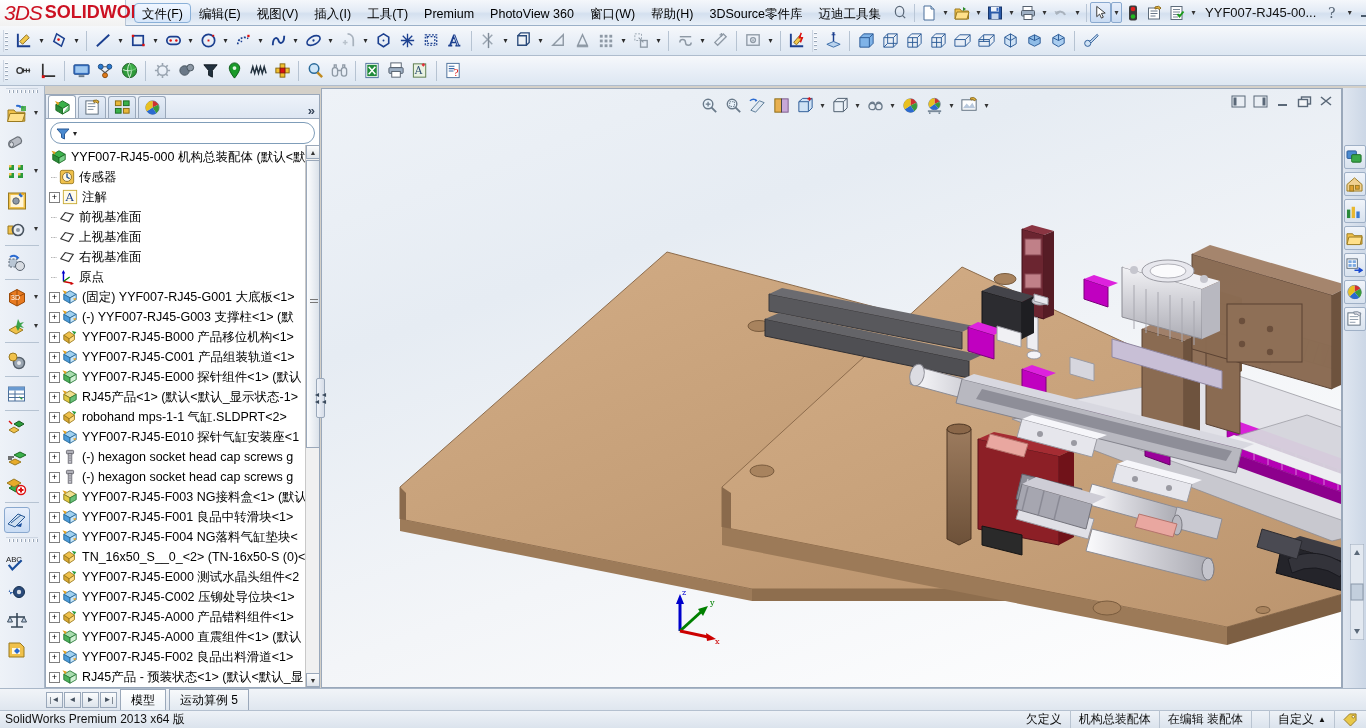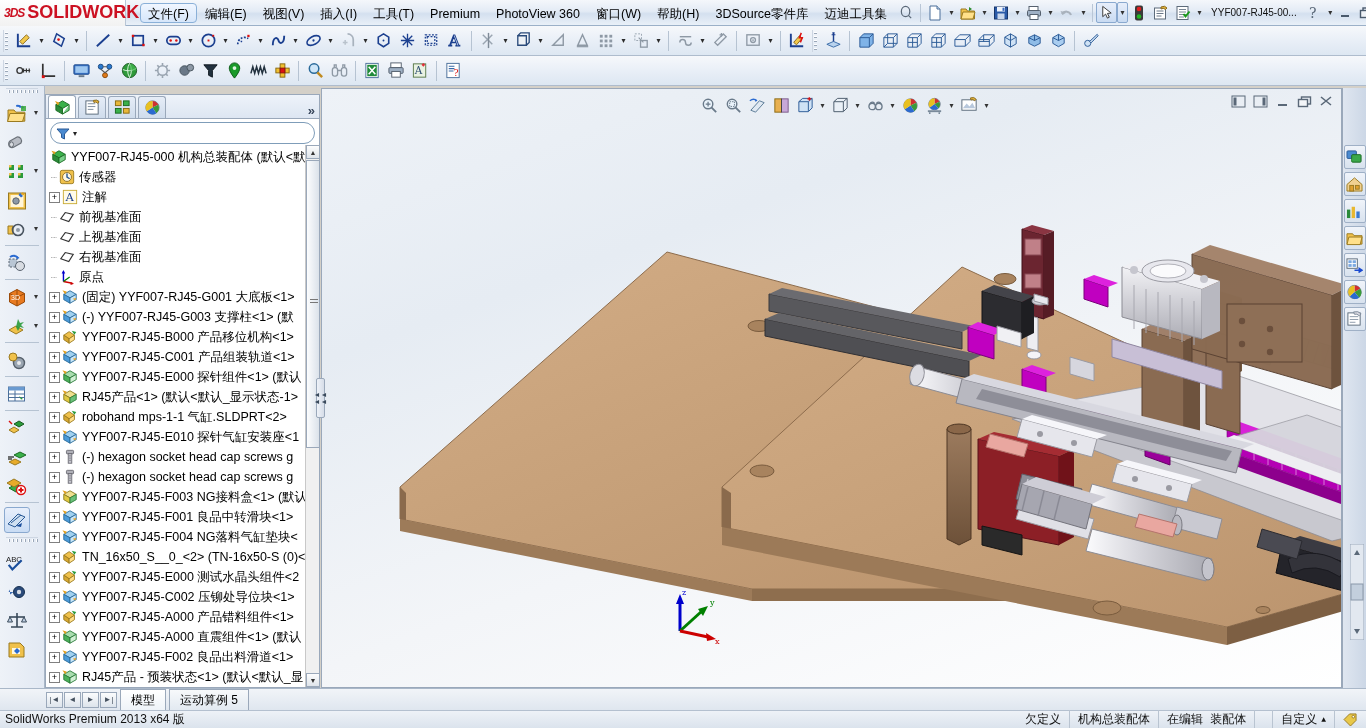--- a/index.html
+++ b/index.html
@@ -19,37 +19,37 @@
     background: linear-gradient(to bottom, #f4f7fb 0%, #e3ebf5 45%, #d4e0ef 55%, #e9f0f8 100%);
     border-bottom: 1px solid #9bb0c8;
     display: flex; align-items: center;
   }
   .logo-box {
     width: 126px; height: 26px;
     background: linear-gradient(to bottom,#ffffff,#f2f2f2);
     border-right: 1px solid #b9c6d6;
     display: flex; align-items: center; padding-left: 4px;
   }
-  .logo-3ds { color:#cc1122; font-weight: bold; font-style: italic; font-size: 12px; letter-spacing: -1px; }
+  .logo-3ds { color:#cc1122; font-weight: normal; font-style: italic; font-size: 21px; letter-spacing: -1px; }
   .logo-text { color:#cc1122; font-weight: bold; font-size: 18px; letter-spacing: 0px; margin-left:3px;}
-  .menu-items { display: flex; align-items: center; height: 26px; margin-left: 14px; }
+  .menu-items { display: flex; align-items: center; height: 26px; margin-left: 8px; }
   .menu-item {
     padding: 2px 7px; font-size: 12.5px; color: #000; cursor: default;
     white-space: nowrap; height: 20px; line-height: 16px;
     border: 1px solid transparent; border-radius: 3px;
   }
   .menu-item.active {
     background: linear-gradient(to bottom,#f0f6ff,#d6e6fa);
     border: 1px solid #8ab0d8; border-radius: 4px;
   }
   .mb-right { margin-left: auto; display: flex; align-items: center; height: 26px; padding-right: 4px; }
   .qicon { width: 22px; height: 22px; display: inline-flex; align-items:center; justify-content:center; }
   .qcaret { width: 11px; height: 22px; display:inline-flex; align-items:center; justify-content:center; font-size:8px; color:#333;}
   .qsep { width: 1px; height: 18px; background: #b9c6d6; margin: 0 3px; }
-  .docname { font-size: 10px; color:#111; padding: 0 6px; white-space: nowrap;}
+  .docname { font-size: 13px; color:#111; padding: 0 6px; white-space: nowrap;}
   .winbtn { width:20px;height:18px;display:inline-flex;align-items:center;justify-content:center;color:#3a4a5c;font-size:12px;}
 
   
   .toolbar {
     position: absolute; left: 0; width: 1366px;
     background: linear-gradient(to bottom,#f6f8fb 0%, #e9eff7 50%, #dde7f2 100%);
     border-bottom: 1px solid #aebccd;
     display: flex; align-items: center;
   }
   #tb1 { top: 26px; height: 30px; }
@@ -139,21 +139,21 @@
   .btab { height:17px; margin-left:3px; padding:10px 10px; font-size:12px; display:flex; align-items:center;
      background:linear-gradient(to bottom,#f7f9fb,#e2e9f1); border:1px solid #9aa8ba; border-bottom:none; }
   .btab.active { background:linear-gradient(to bottom,#ffffff,#eef3f8); font-weight:normal;}
 
   
   .statusbar { position:absolute; left:0; top:710px; width:1366px; height:18px;
      background: linear-gradient(to bottom,#eef2f7,#dbe3ed); border-top:1px solid #b4c0cf;
      display:flex; align-items:center; font-size:12px; color:#111; }
   .sb-left { padding-left:5px; }
   .sb-right { margin-left:auto; display:flex; align-items:center; }
-  .sb-cell { padding:8px 8px; border-left:1px solid #b9c4d1; height:20px; display:flex; align-items:center; white-space:nowrap;font-family:Liberation Mono, monospace;}
+  .sb-cell { padding:8px 8px; border-left:1px solid #b9c4d1; height:20px; display:flex; align-items:center; white-space:nowrap;}
   .sb-cell.noborder { border-left:none; }
 
   
   .model { position:absolute; left:0; top:0; width:1021px; height:600px; }
 </style>
 </head>
 <body>
 
 <div id="app">
 

